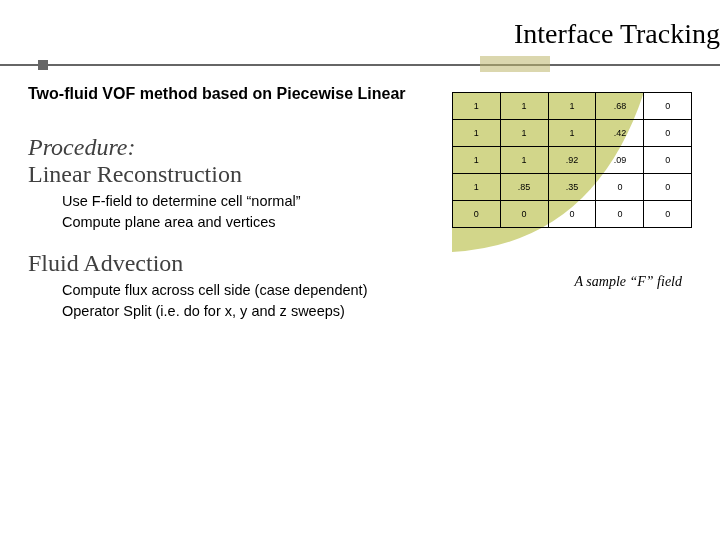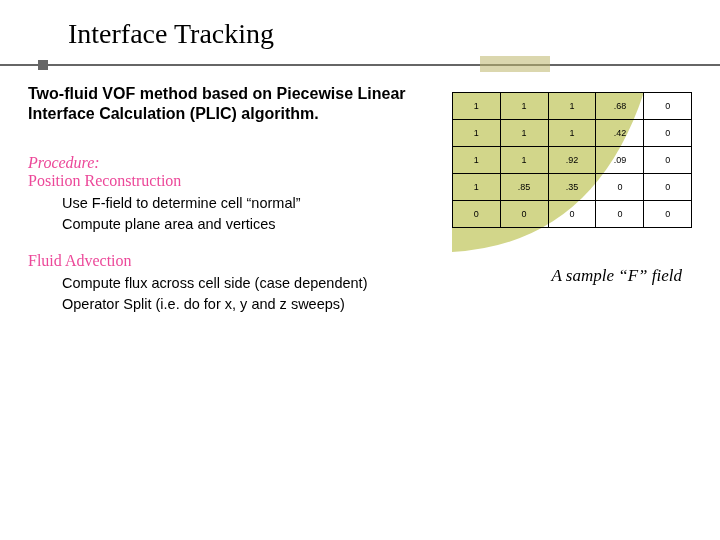--- a/index.html
+++ b/index.html
@@ -17,20 +17,21 @@
     height: 540px;
     position: relative;
   }
   .title-area {
     padding: 18px 0 0 68px;
   }
   .title {
     font-size: 28px;
     font-family: "Times New Roman", serif;
     color: #000;
+    text-align: right;
   }
   .hr-wrap {
     position: relative;
     height: 10px;
     margin-top: 10px;
   }
   .hr-line {
     position: absolute;
     left: 0;
     right: 0;
@@ -61,22 +62,22 @@
   }
   .intro {
     font-size: 16px;
     font-weight: bold;
     color: #000;
     line-height: 1.25;
     max-width: 380px;
   }
   .section-head {
     font-family: "Times New Roman", serif;
-    font-size: 16px;
-    color: #ec4899;
+    font-size: 24px;
+    color: #404040;
     margin-top: 18px;
   }
   .section-head.italic { font-style: italic; }
   .sublist {
     margin: 4px 13px 0 34px;
     font-size: 14.5px;
     color: #000;
     line-height: 1.35;
   }
   .sublist div { margin-bottom: 1px; }
@@ -106,24 +107,24 @@
   .fluid-arc {
     position: absolute;
     top: -8px;
     left: -8px;
     z-index: 1;
     pointer-events: none;
   }
   .caption {
     position: absolute;
     right: 38px;
-    top: 266px;
+    top: 274px;
     font-family: "Times New Roman", serif;
     font-style: italic;
-    font-size: 17px;
+    font-size: 14px;
   }
 </style>
 </head>
 <body>
 
 <div class="slide">
 
   <div class="title-area">
     <div class="title">Interface Tracking</div>
   </div>
@@ -131,26 +132,25 @@
   <div class="hr-wrap">
     <div class="hr-line"></div>
     <div class="hr-bullet"></div>
     <div class="hr-box"></div>
   </div>
 
   <div class="content">
 
     <div class="intro">
       <span>Two-fluid VOF method based on Piecewise Linear</span><br>
-      <span>Interface Calculation (PLIC) algorithm.</span>
     </div>
 
     <div class="section-head italic" style="margin-top:30px">
       <span>Procedure:</span><br>
-      <span style="font-style:normal">Position Reconstruction</span>
+      <span style="font-style:normal">Linear Reconstruction</span>
     </div>
     <div class="sublist">
       <div>Use F-field to determine cell “normal”</div>
       <div>Compute plane area and vertices</div>
     </div>
 
     <div class="section-head" style="">Fluid Advection</div>
     <div class="sublist">
       <div>Compute flux across cell side (case dependent)</div>
       <div>Operator Split (i.e. do for x, y and z sweeps)</div>

